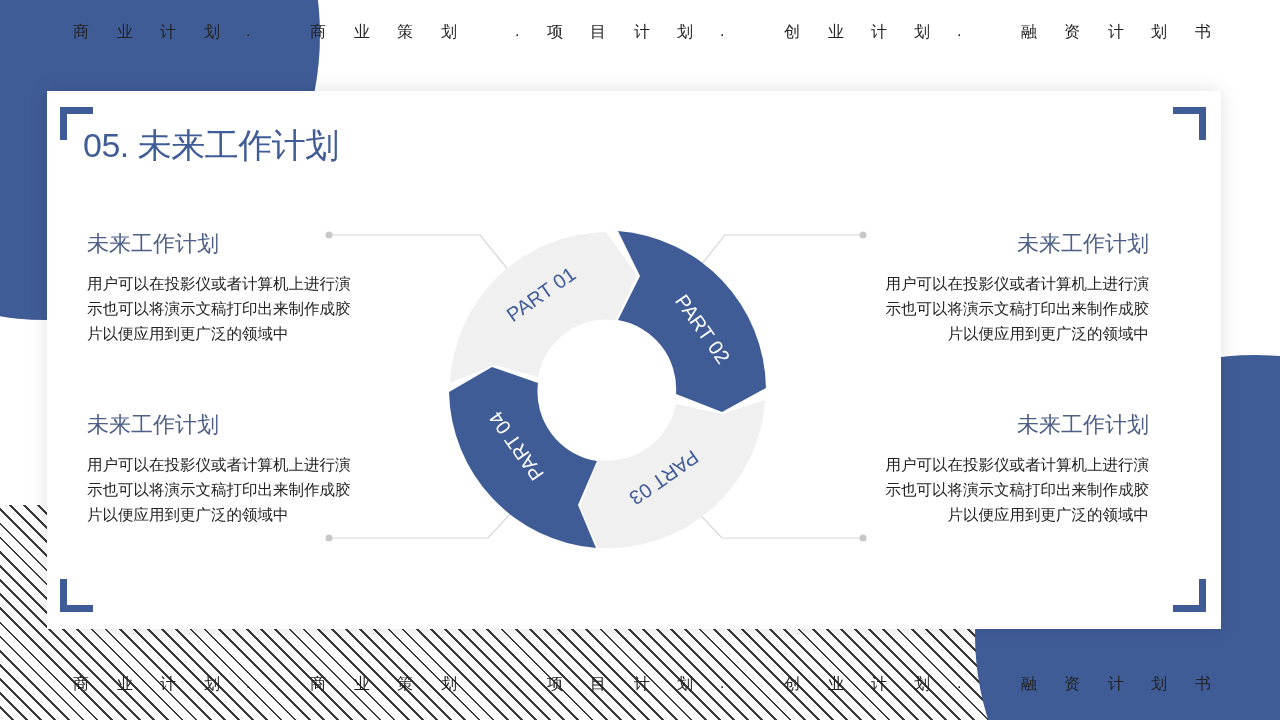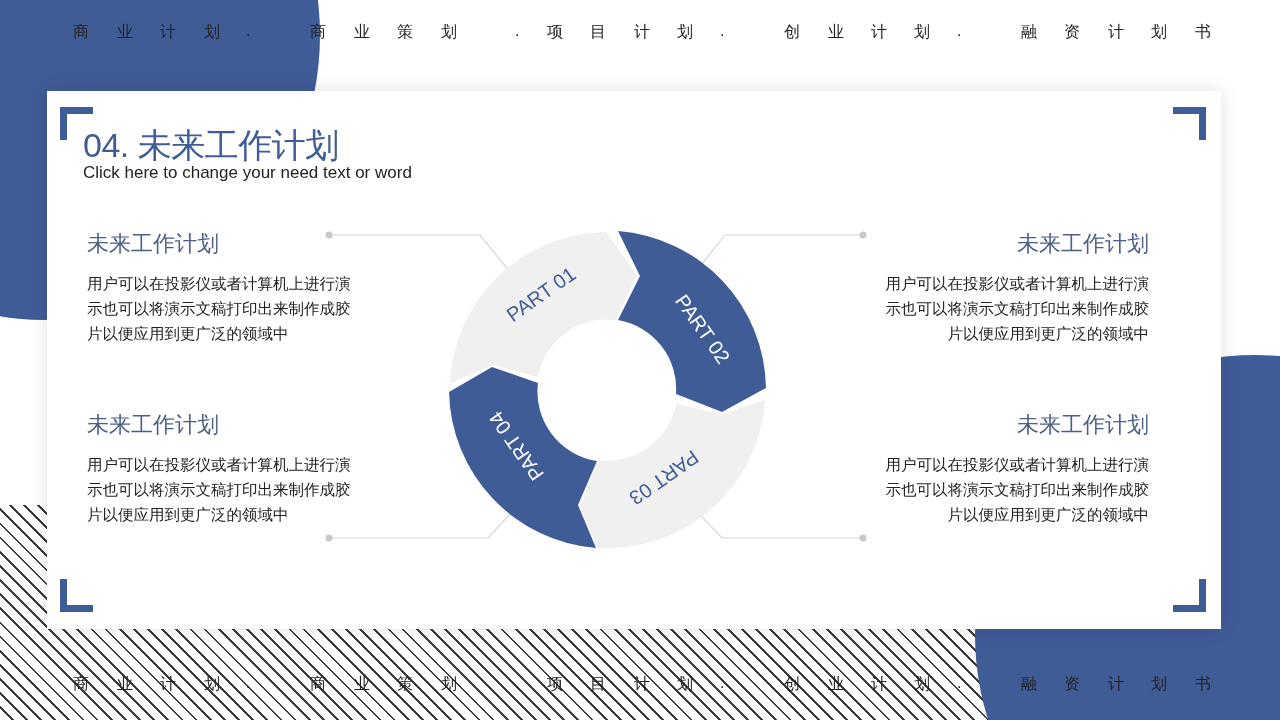--- a/index.html
+++ b/index.html
@@ -92,22 +92,21 @@
   <span style="left:1151px">划</span>
   <span style="left:1195px">书</span>
 </div>
 
 <div class="card">
   <div class="corner tl"></div>
   <div class="corner tr"></div>
   <div class="corner bl"></div>
   <div class="corner br"></div>
 
-  <div class="title">04. 未来工作计划</div>
-  <div class="subtitle">Click here to change your need text or word</div>
+  <div class="title">05. 未来工作计划</div>
 
   <div class="block b1">
     <div class="h">未来工作计划</div>
     <div class="p">
       <div>用户可以在投影仪或者计算机上进行演</div>
       <div>示也可以将演示文稿打印出来制作成胶</div>
       <div>片以便应用到更广泛的领域中</div>
     </div>
   </div>
   <div class="block b2 right">

